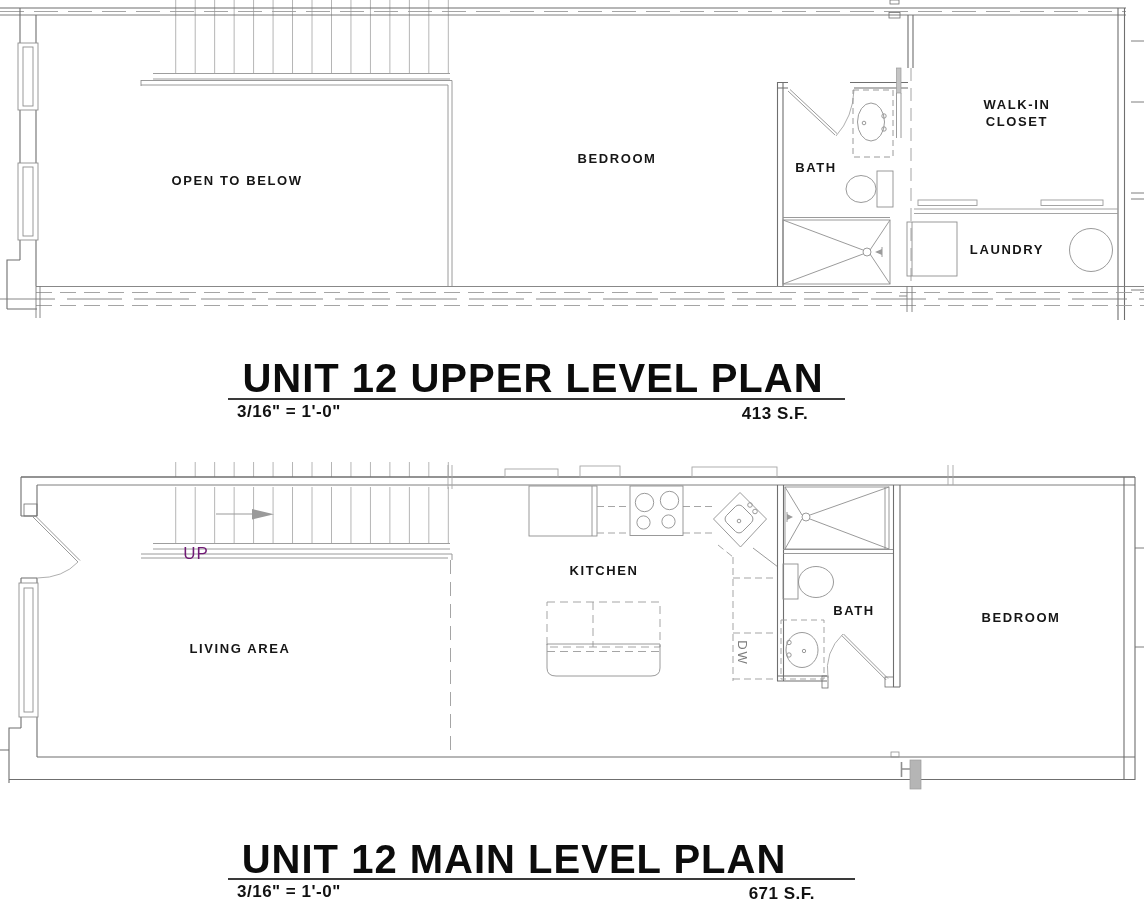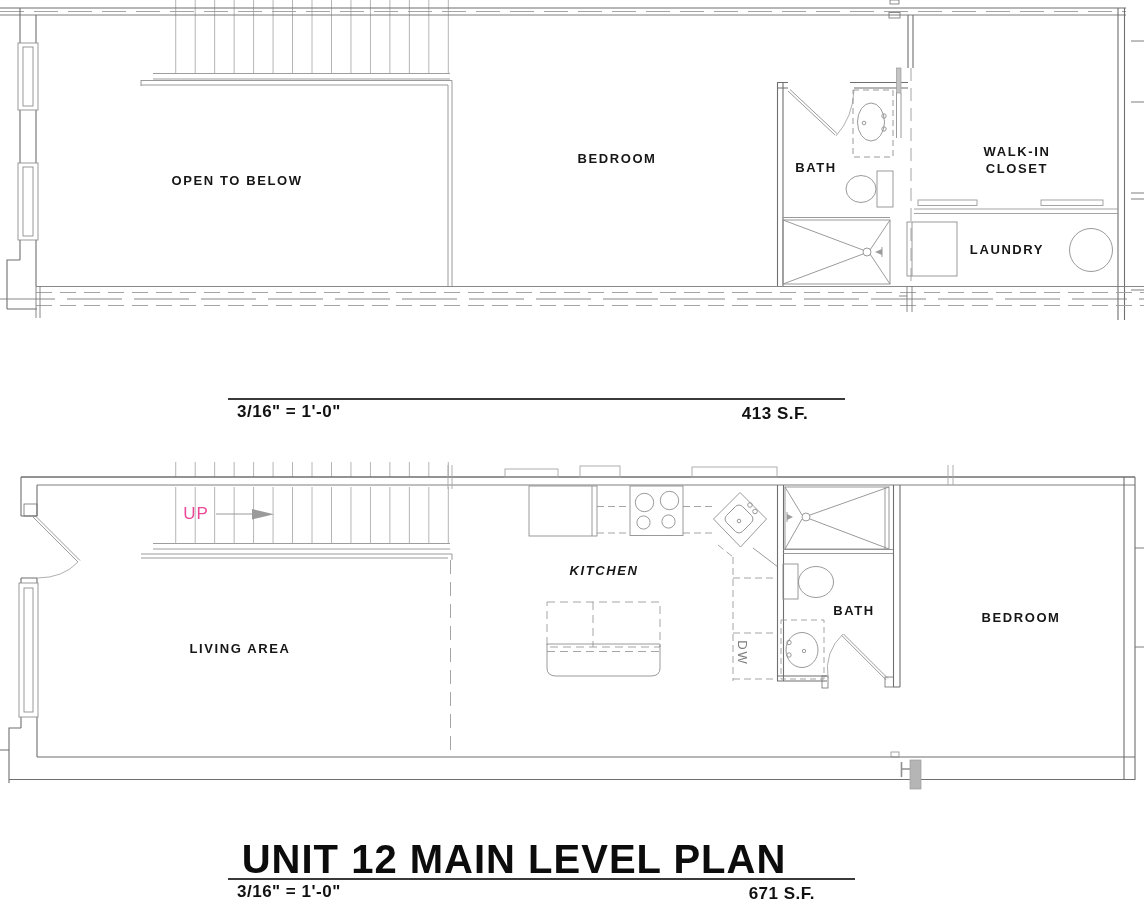--- a/index.html
+++ b/index.html
@@ -1,22 +1,22 @@
 <!DOCTYPE html>
 <html><head>
 <meta charset="utf-8">
 <style>
   html,body{margin:0;padding:0;background:#ffffff;}
   .sheet{position:relative;width:1144px;height:905px;background:#ffffff;overflow:hidden;
          font-family:"Liberation Sans", sans-serif;}
   svg.plan{position:absolute;left:0;top:0;}
   .lbl{position:absolute;transform:translate(-50%,-50%);white-space:nowrap;
        font-size:13px;letter-spacing:1.6px;color:#161616;font-weight:bold;}
-  .lbl.two{white-space:normal;text-align:center;line-height:17px;width:110px;margin-top:47px;}
-  .lbl.gray{color:#ec4899;font-weight:normal;font-size:17px;letter-spacing:1px;}
+  .lbl.two{white-space:normal;text-align:center;line-height:17px;width:110px;}
+  .lbl.gray{color:#701a75;font-weight:normal;font-size:17px;letter-spacing:1px;margin-top:40px;}
   .lbl.dw{color:#7d7d7d;font-weight:normal;transform:translate(-50%,-50%) rotate(90deg);
           font-size:13px;letter-spacing:2px;}
   .title{position:absolute;transform:translateX(-50%);white-space:nowrap;
          font-size:40px;letter-spacing:1px;color:#0c0c0c;font-weight:bold;}
   .rule{position:absolute;height:2px;background:#3a3a3a;}
   .sub{position:absolute;white-space:nowrap;font-size:17px;letter-spacing:0.5px;
        color:#111;font-weight:bold;}
 </style>
 </head>
 <body>
@@ -243,25 +243,26 @@
 <span class="lbl" style="left:617px;top:158px;">BEDROOM</span>
 <span class="lbl" style="left:816px;top:167px;">BATH</span>
 <div class="lbl two" style="left:1017px;top:113px;">
   <div>WALK-IN</div>
   <div>CLOSET</div>
 </div>
 <span class="lbl" style="left:1007px;top:249px;">LAUNDRY</span>
 
 <span class="lbl gray" style="left:196px;top:514px;">UP</span>
 <span class="lbl" style="left:240px;top:648px;">LIVING AREA</span>
-<span class="lbl" style="left:604px;top:570px;font-style:italic;">KITCHEN</span>
+<span class="lbl" style="left:604px;top:570px;">KITCHEN</span>
 <span class="lbl" style="left:854px;top:610px;">BATH</span>
 <span class="lbl" style="left:1021px;top:617px;">BEDROOM</span>
 <span class="lbl dw" style="left:742px;top:653px;">DW</span>
 
+<div class="title" style="left:533px;top:356px;">UNIT 12 UPPER LEVEL PLAN</div>
 <div class="rule" style="left:228px;top:398px;width:617px;"></div>
 <div class="sub" style="left:237px;top:402px;">3/16" = 1'-0"</div>
 <div class="sub" style="left:710px;top:404px;width:130px;text-align:center;">413 S.F.</div>
 
 <div class="title" style="left:514px;top:837px;">UNIT 12 MAIN LEVEL PLAN</div>
 <div class="rule" style="left:228px;top:878px;width:627px;"></div>
 <div class="sub" style="left:237px;top:882px;">3/16" = 1'-0"</div>
 <div class="sub" style="left:690px;top:884px;width:125px;text-align:right;">671 S.F.</div>
 
 </div>

